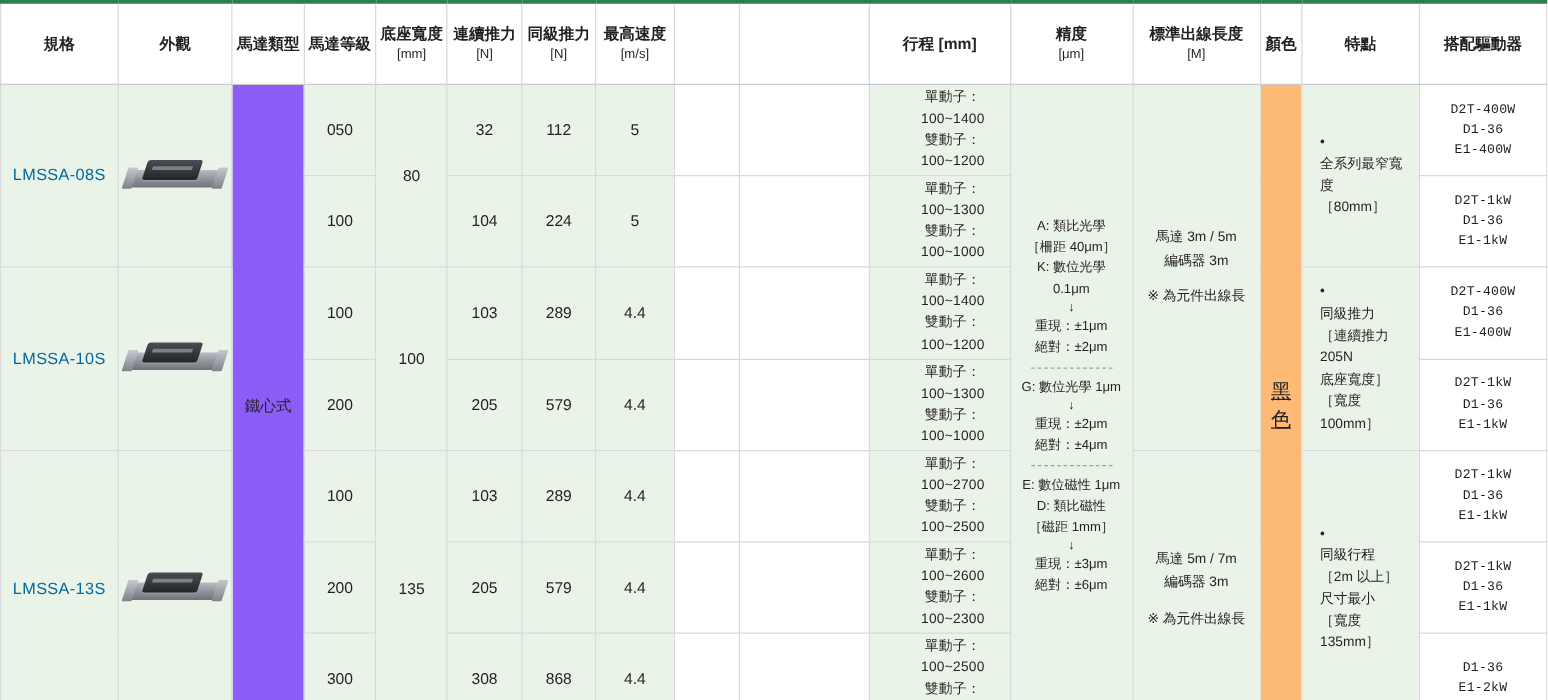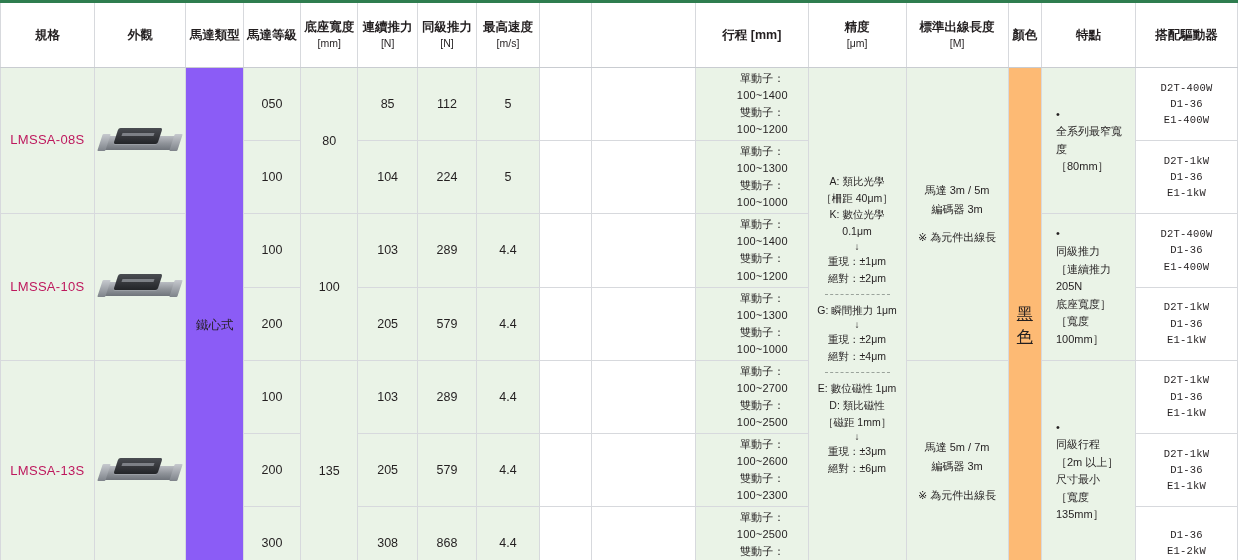--- a/index.html
+++ b/index.html
@@ -33,21 +33,21 @@
   
   tbody td{
     font-size:12px;
     color:#231f20;
     line-height:1.45;
   }
   .greenrow{background:#eaf3e7;}
   .whiterow{background:#ffffff;}
   .model{
     background:#eaf3e7;
-    color:#be185d;
+    color:#0369a1;
     font-size:13px;
     letter-spacing:.3px;
   }
   .shape{background:#eaf3e7;}
   .cls{background:#8b5cf6;font-size:12.5px;}
   .grade{font-size:12.5px;}
   .basew{font-size:12.5px;}
   .num{font-size:12.5px;}
   .blank{background:#ffffff;}
   .stroke{
@@ -174,42 +174,42 @@
           <span class="base"></span>
               <span class="cap-l"></span>
               <span class="cap-r"></span>
               <span class="slider"></span>
               <span class="slot"></span>
         </span>
       </td>
       <td class="cls" rowspan="7">鐵心式</td>
       <td class="greenrow grade">050</td>
       <td class="greenrow basew" rowspan="2">80</td>
-      <td class="greenrow num">85</td>
+      <td class="greenrow num">32</td>
       <td class="greenrow num">112</td>
       <td class="greenrow num">5</td>
       <td class="greenrow blank"></td>
       <td class="greenrow blank"></td>
       <td class="greenrow stroke">
         <div>單動子：100~1400</div>
         <div>雙動子：100~1200</div>
       </td>
 
       <td class="accuracy" rowspan="7">
         <div>
           <div>A: 類比光學</div>
           <div>［柵距 40μm］</div>
           <div>K: 數位光學 0.1μm</div>
           <span class="arrow">↓</span>
           <div>重現：±1μm</div>
           <div>絕對：±2μm</div>
         </div>
         <hr class="hr-dash">
         <div>
-          <div>G: 瞬間推力 1μm</div>
+          <div>G: 數位光學 1μm</div>
           <span class="arrow">↓</span>
           <div>重現：±2μm</div>
           <div>絕對：±4μm</div>
         </div>
         <hr class="hr-dash">
         <div>
           <div>E: 數位磁性 1μm</div>
           <div>D: 類比磁性</div>
           <div>［磁距 1mm］</div>
           <span class="arrow">↓</span>

